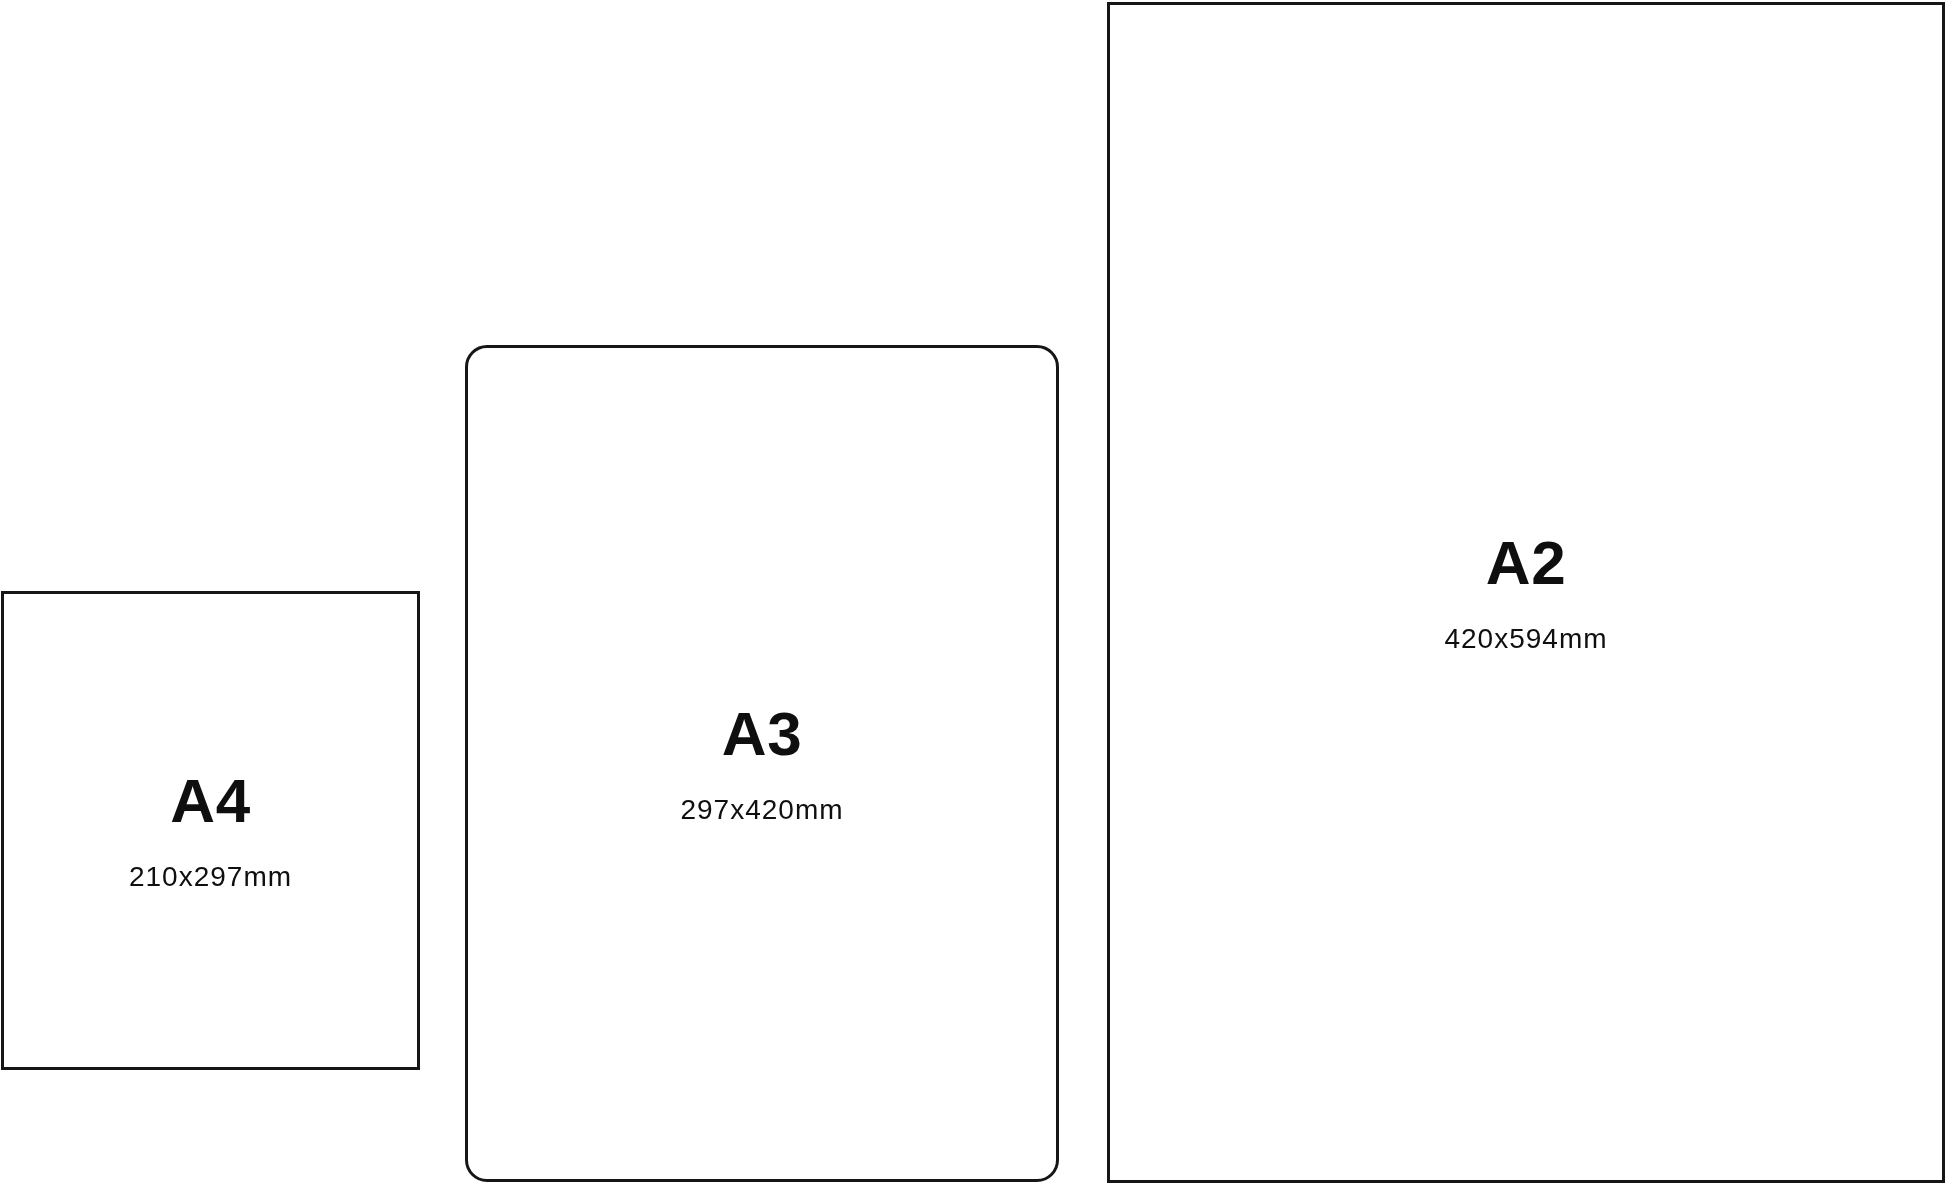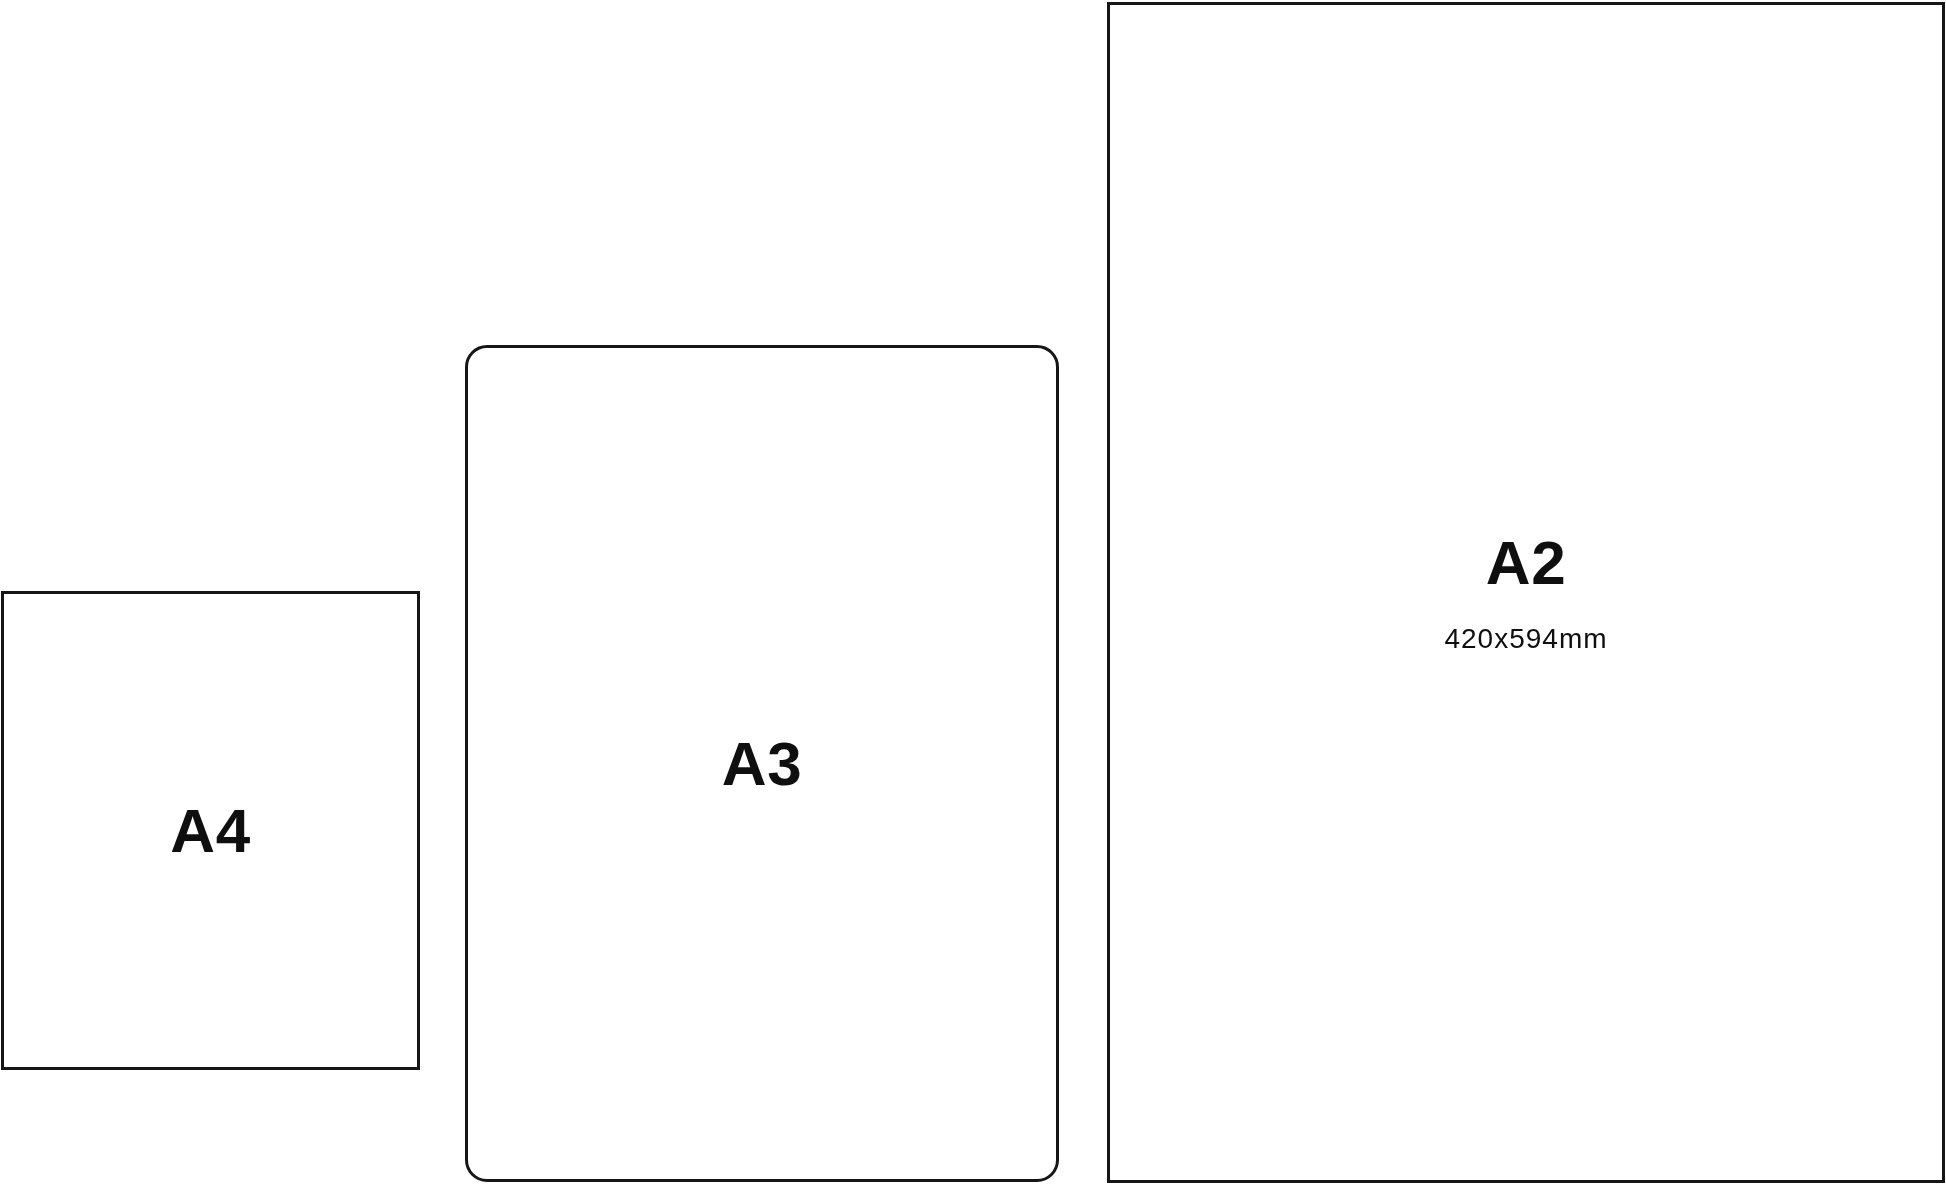--- a/index.html
+++ b/index.html
@@ -66,24 +66,26 @@
     letter-spacing: 1px;
   }
 </style>
 </head>
 <body>
 
 <div class="canvas">
 
   <div class="paper paper-a4">
     <div class="paper-name">A4</div>
+    <div class="paper-dims">210x297mm</div>
   </div>
 
   <div class="paper paper-a3">
     <div class="paper-name">A3</div>
+    <div class="paper-dims">297x420mm</div>
   </div>
 
   <div class="paper paper-a2">
     <div class="paper-name">A2</div>
     <div class="paper-dims">420x594mm</div>
   </div>
 
 </div>
 
 </body></html>

